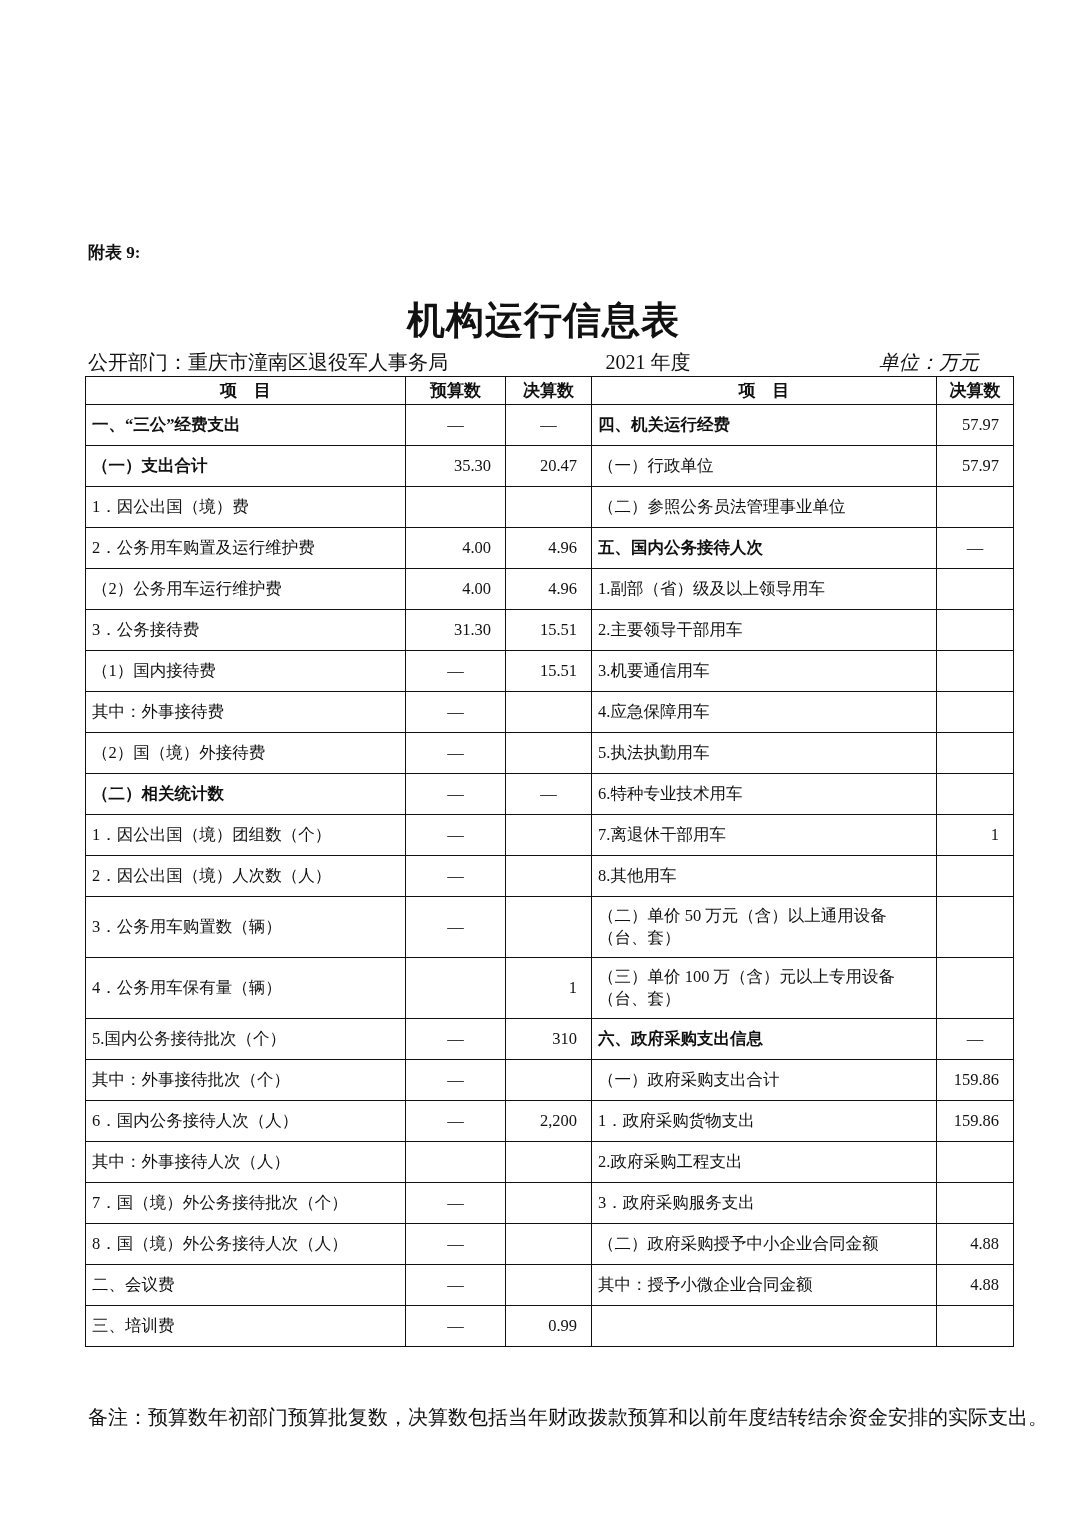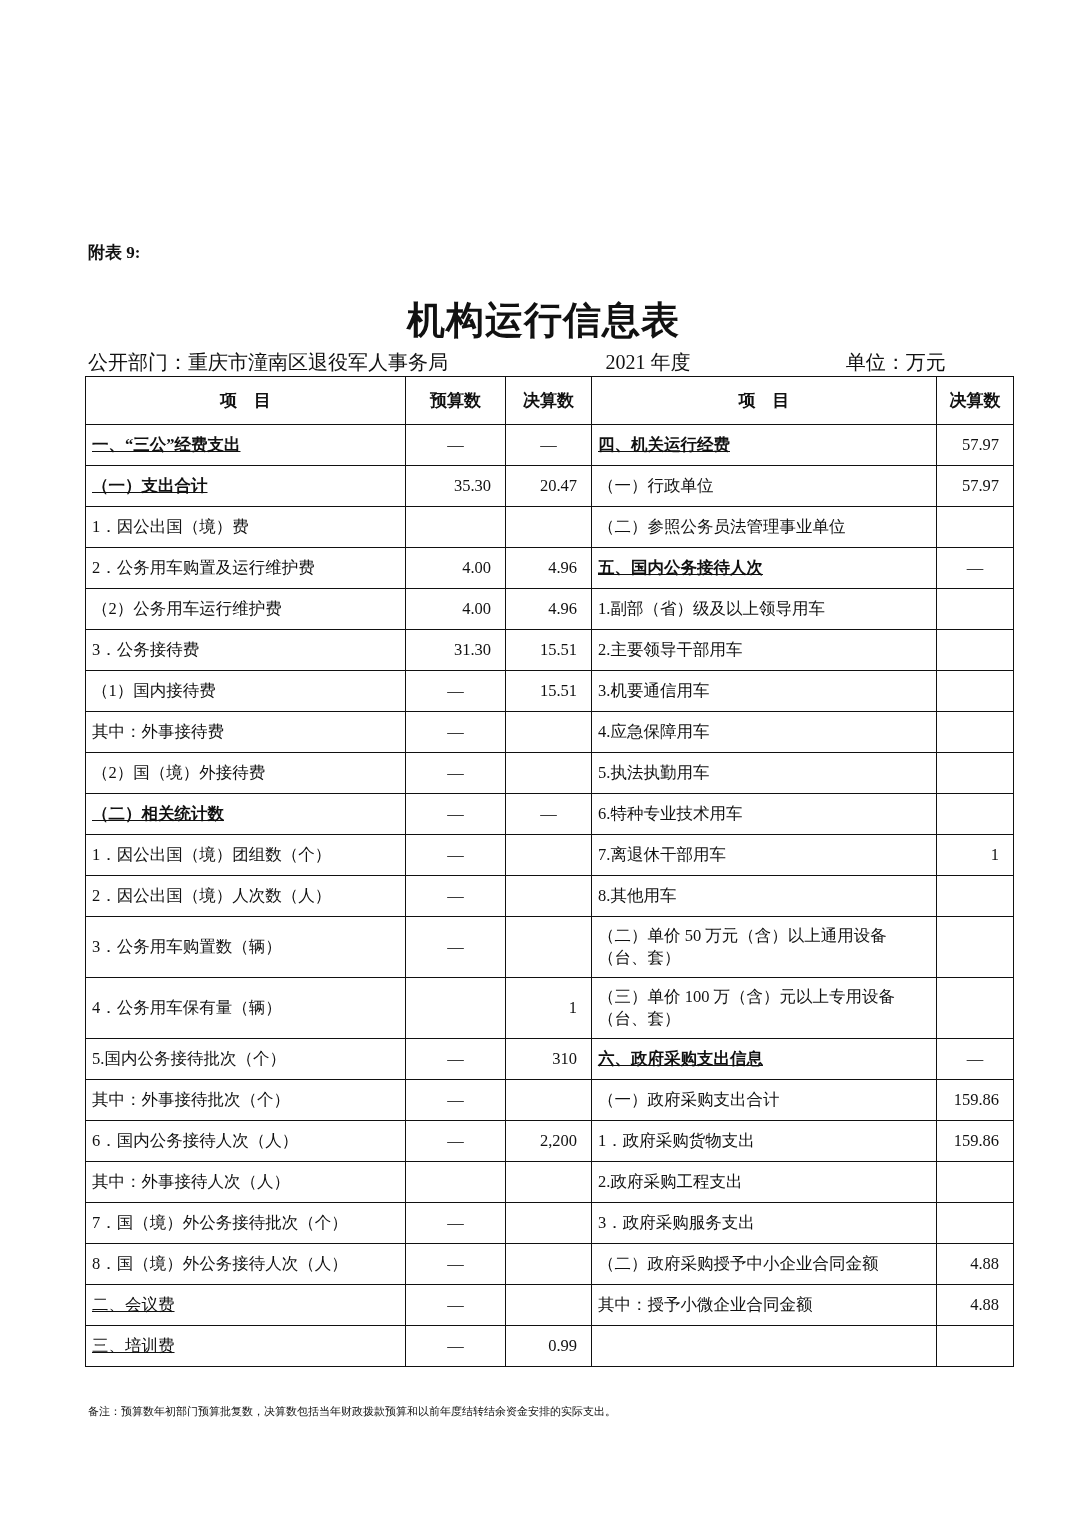--- a/index.html
+++ b/index.html
@@ -26,63 +26,63 @@
     letter-spacing: 1px;
   }
   .meta-row {
     position: absolute;
     top: 349px; left: 88px; width: 924px;
     font-size: 20px;
     display: flex;
   }
   .meta-dept { width: 56%; text-align: left; }
   .meta-year { width: 26%; text-align: left; }
-  .meta-unit { width: 18%; text-align: left; }
+  .meta-unit { width: 18%; text-align: center; font-style: italic; }
 
   table.info-table {
     position: absolute;
     top: 376px; left: 85px;
     width: 928px;
     border-collapse: collapse;
     table-layout: fixed;
   }
   .info-table th, .info-table td {
     border: 1px solid #111111;
     vertical-align: middle;
   }
   .info-table th {
     height: 25px;
     font-size: 17px;
     font-weight: bold;
     text-align: center;
-    padding: 12px 4px;
+    padding: 2px 4px;
   }
   .info-table td {
     height: 41px;
     font-size: 16.5px;
     padding: 2px 6px;
     line-height: 1.35;
   }
   tr.tall td { height: 61px; }
 
   td.label-cell { text-align: left; }
   td.num-cell { text-align: right; padding-right: 14px; }
   td.num-cell.dash { text-align: center; padding-right: 6px; }
   .bold { font-weight: bold; }
 
-  .ind-0 { padding-left: 8px; text-decoration: underline; }
+  .ind-0 { padding-left: 8px; }
   .ind-1 { padding-left: 21px; }
   .ind-2 { padding-left: 31px; }
   .ind-3 { padding-left: 45px; }
   .ind-4 { padding-left: 70px; }
 
   .note-line {
     position: absolute;
     left: 88px; top: 1404px;
-    font-size: 11px;
+    font-size: 20px;
   }
 </style>
 </head>
 <body>
 
 <div class="page">
 
   <div class="attachment-label">附表 9:</div>
 
   <div class="doc-title">机构运行信息表</div>

